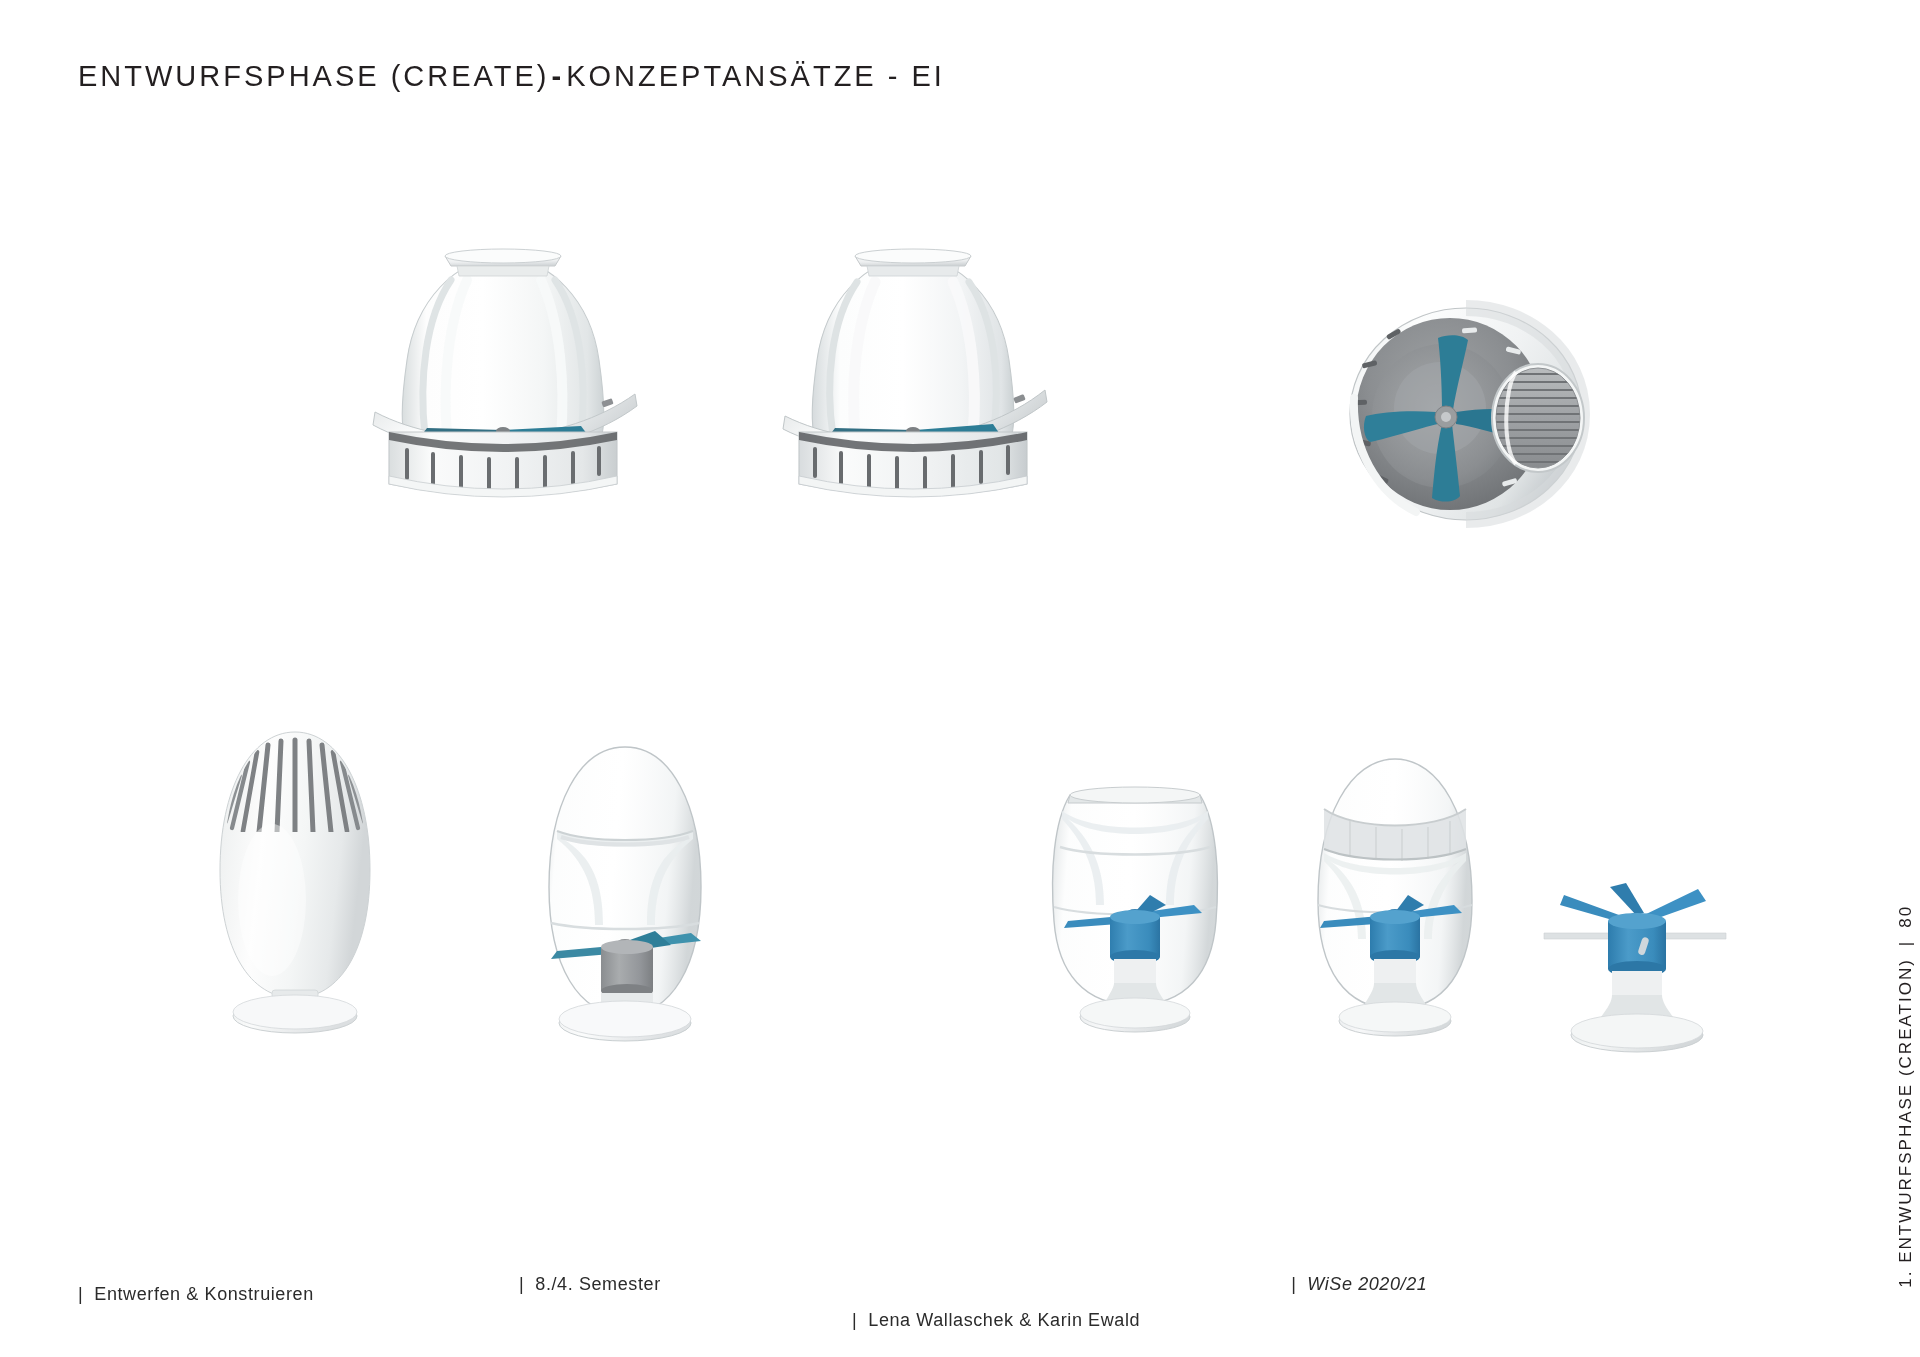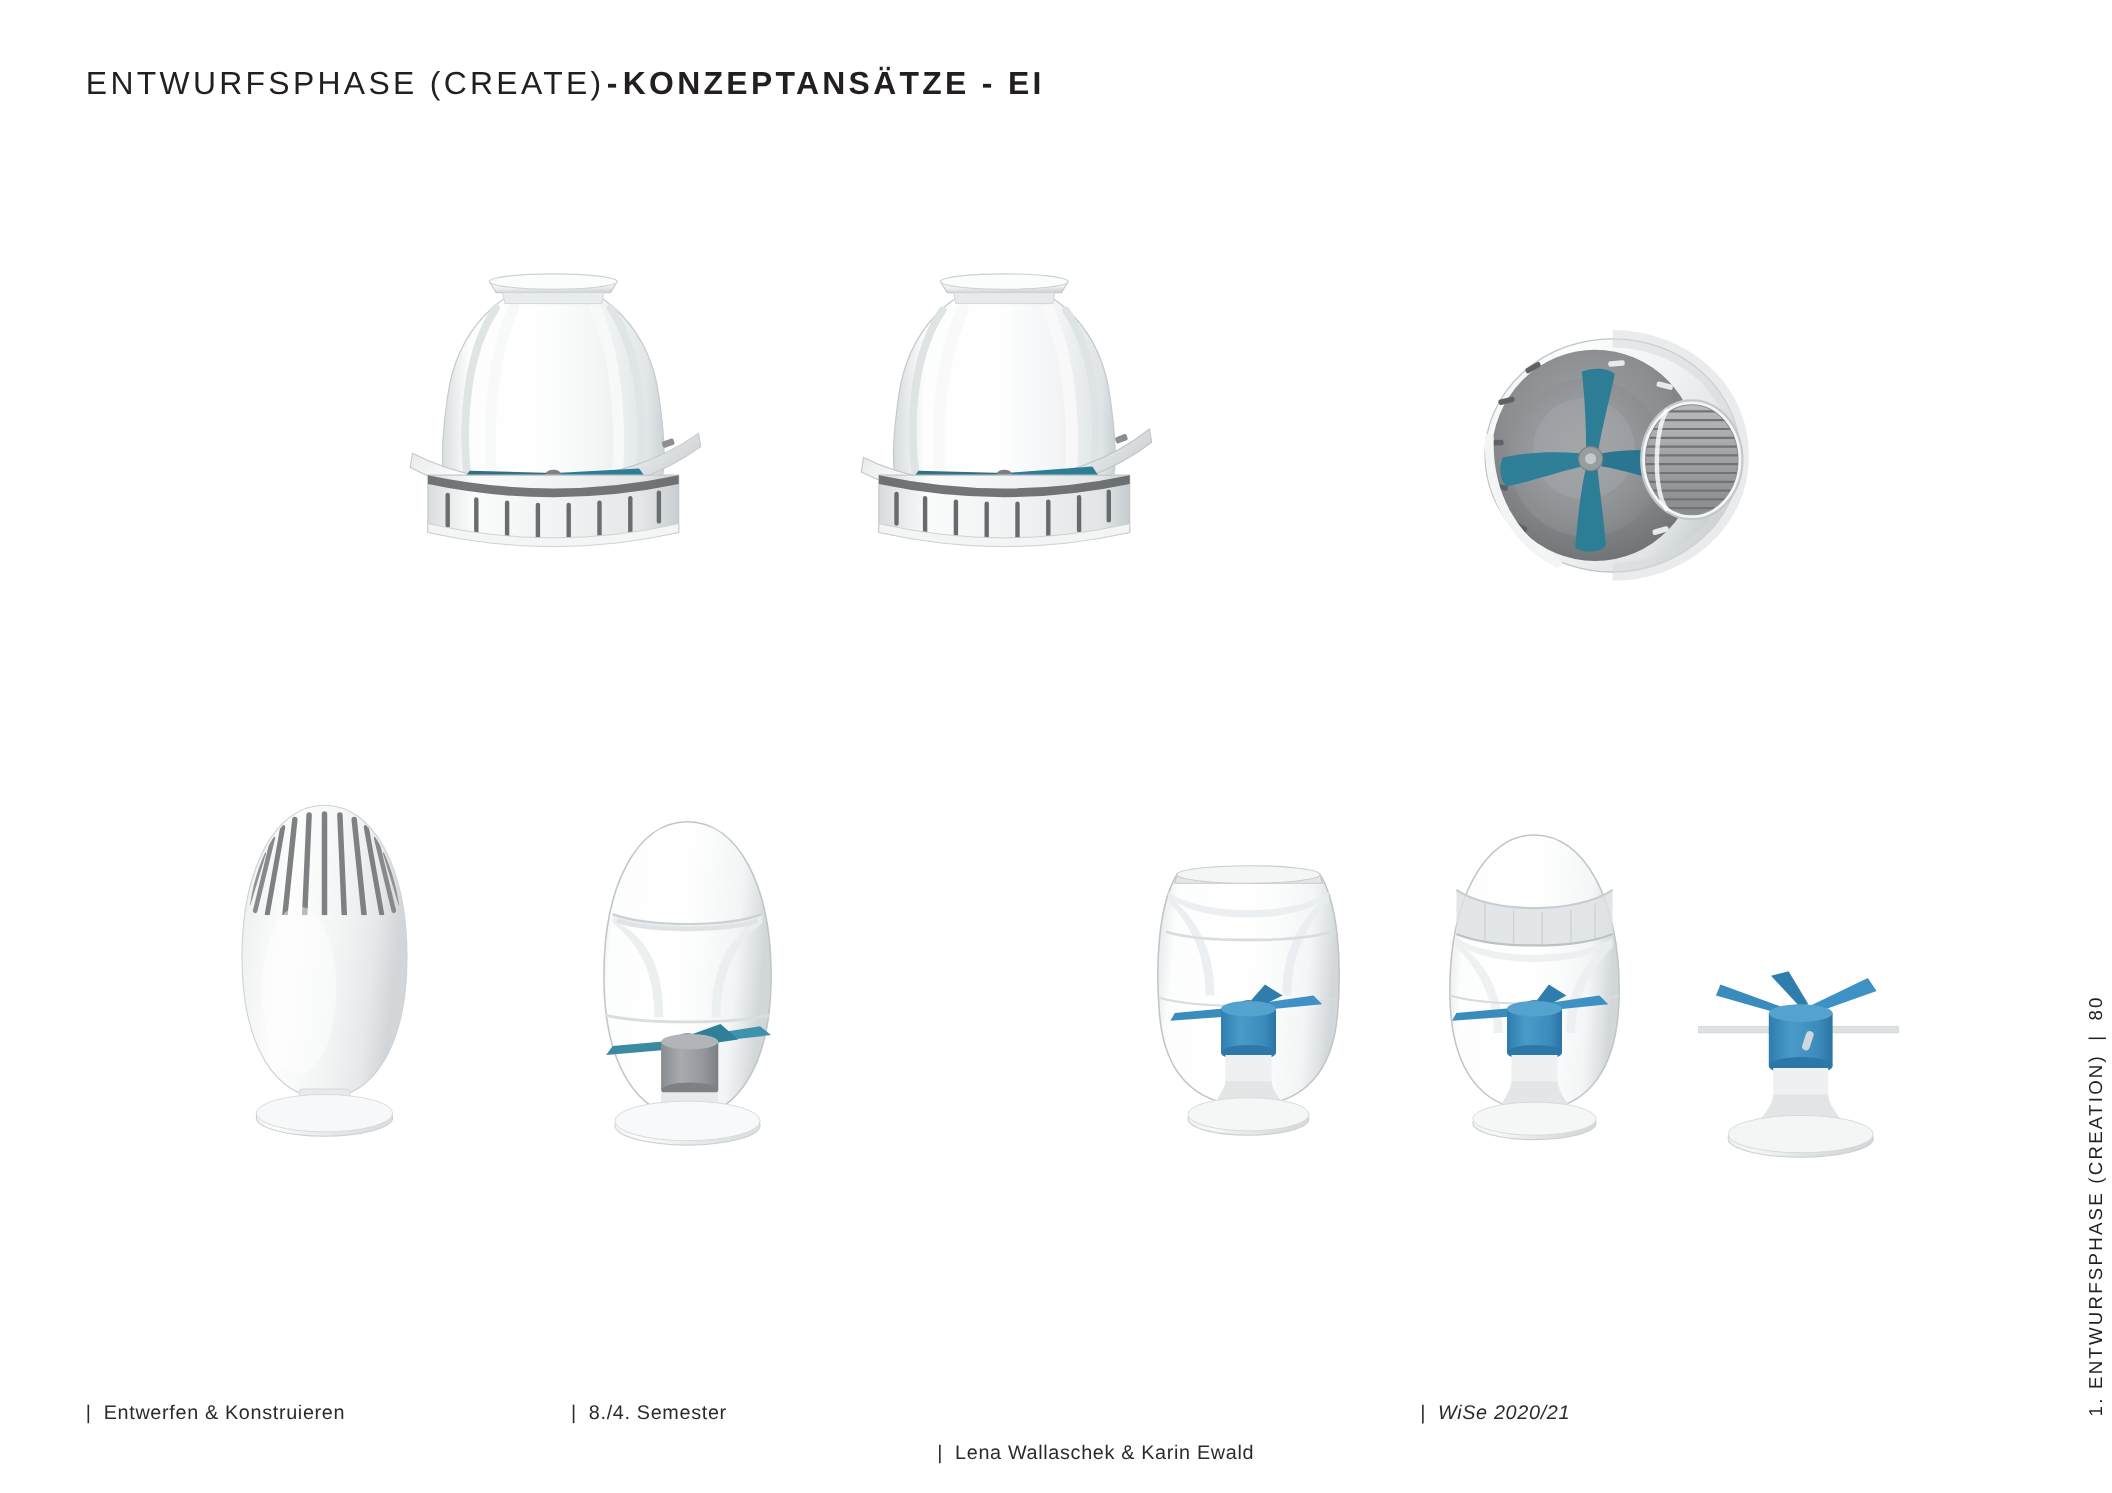--- a/index.html
+++ b/index.html
@@ -26,21 +26,21 @@
     left: 78px;
     top: 60px;
     font-size: 29px;
     letter-spacing: 3.0px;
     white-space: nowrap;
     color: #231f20;
     font-weight: 400;
   }
   .page-title .light { font-weight: 400; }
   .page-title .dash  { font-weight: 700; padding: 0 2px; }
-  .page-title .bold  { font-weight: 700; letter-spacing: 3.0px; }
+  .page-title .bold  { font-weight: 400; letter-spacing: 3.0px; }
 
   
   .footer {
     position: absolute;
     left: 0;
     top: 1274px;
     width: 1920px;
     height: 30px;
   }
   .footer-item {
@@ -49,21 +49,21 @@
     letter-spacing: 0.6px;
     color: #2b2b2b;
     white-space: nowrap;
   }
   .footer-item .bar {
     display: inline-block;
     color: #2b2b2b;
     margin-right: 11px;
     font-weight: 300;
   }
-  .f1 { left: 78px; }
+  .f1 { left: 78px; margin-top: 10px; }
   .f2 { left: 519px; }
   .f3 { left: 852px; margin-top: 36px; }
   .f4 { left: 1291px; font-style: italic; }
 
   
   .side-text {
     position: absolute;
     right: 22px;
     top: 0;
     height: 1357px;

